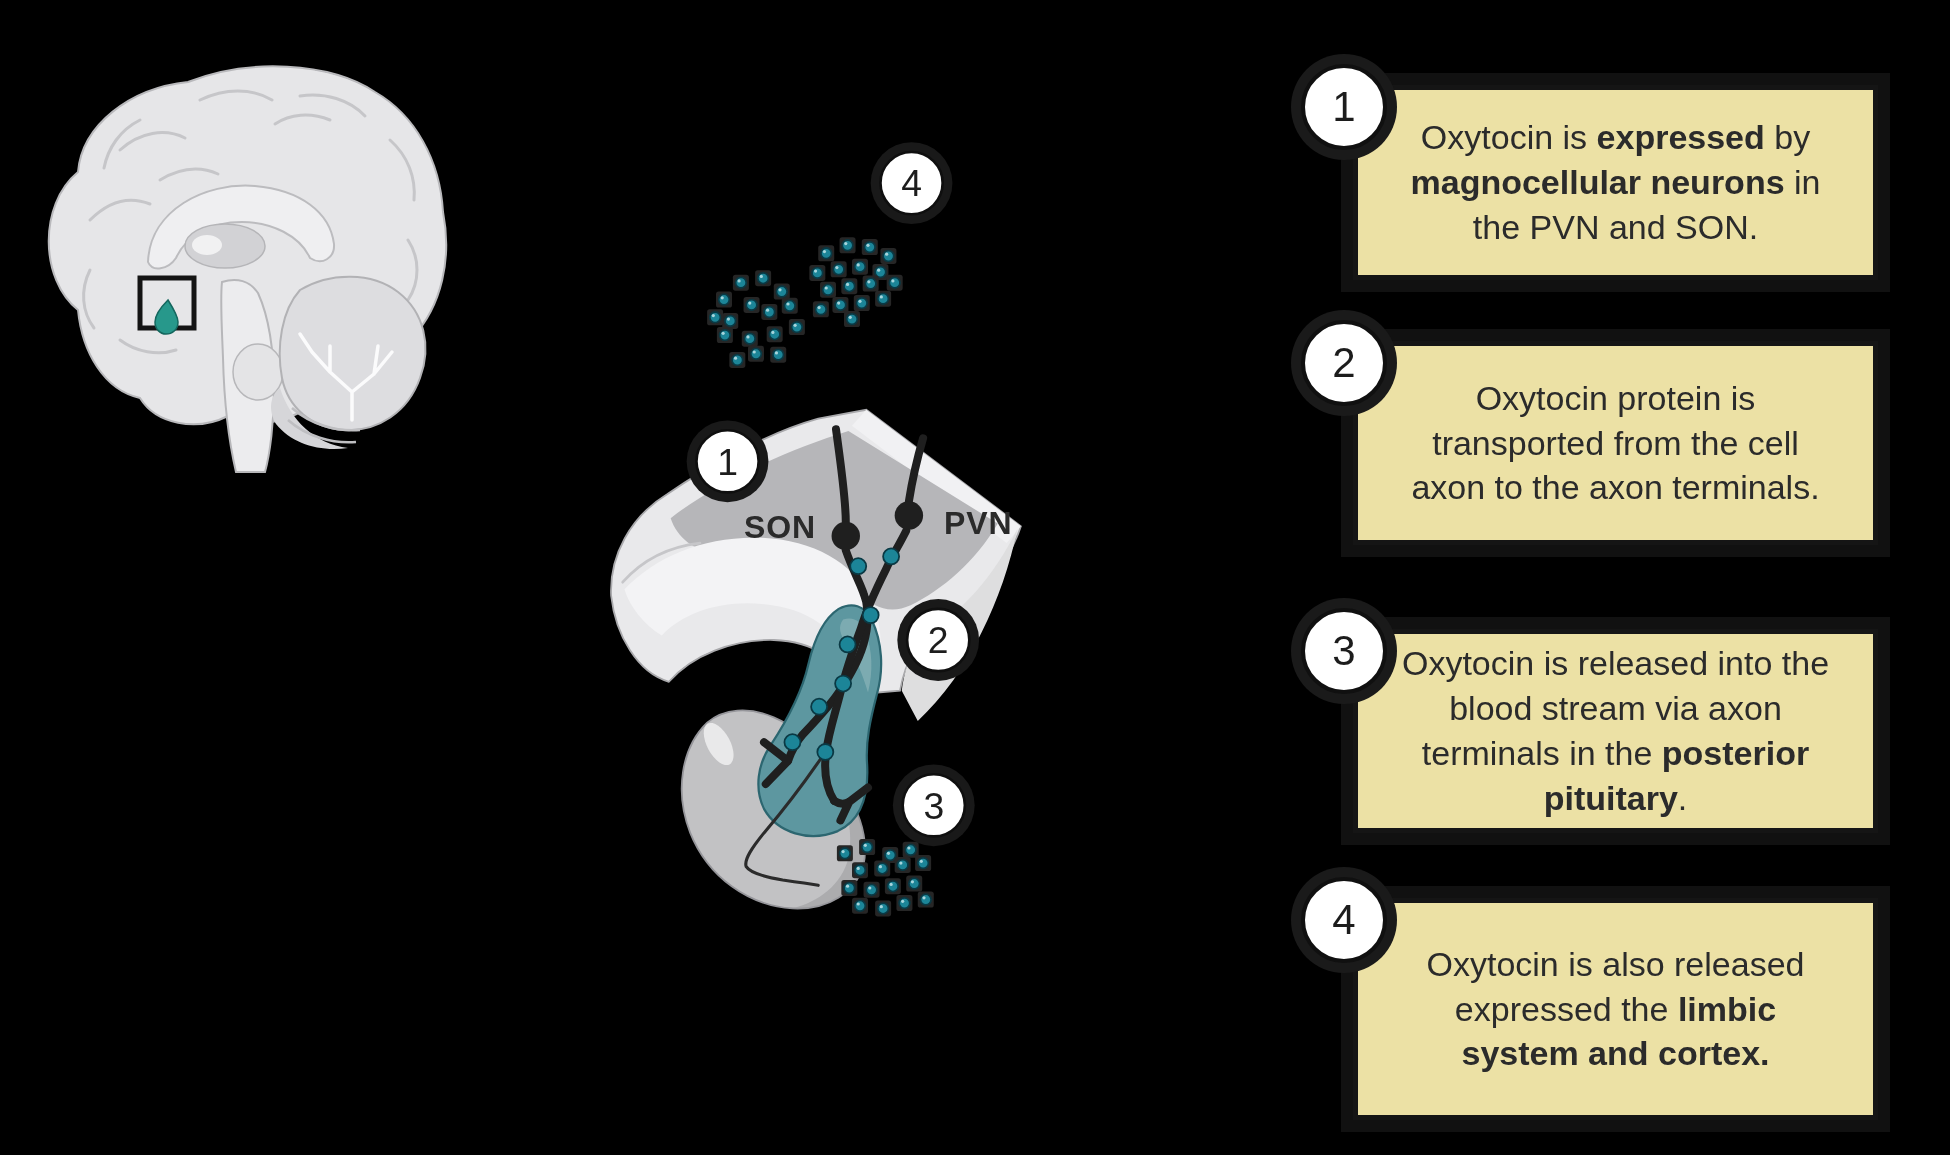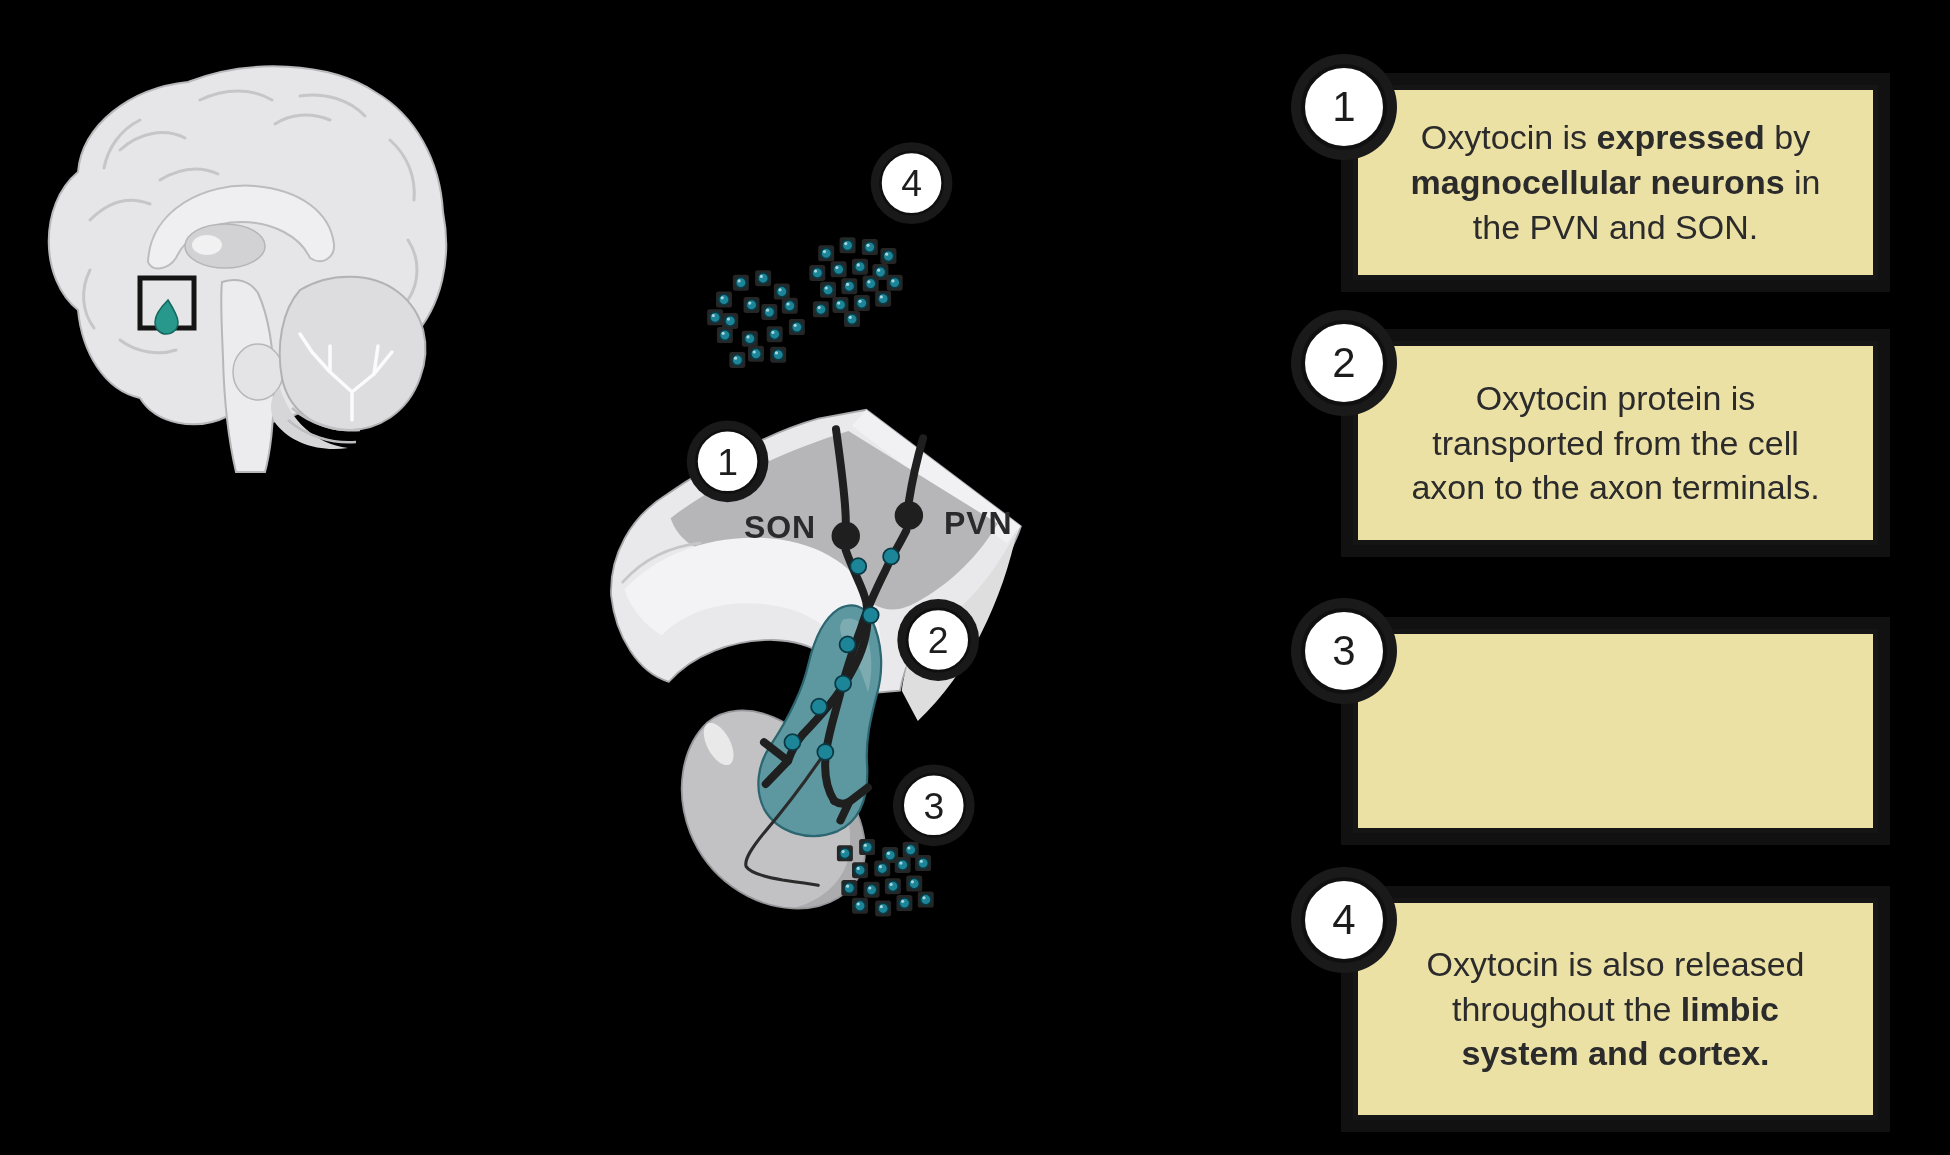--- a/index.html
+++ b/index.html
@@ -350,20 +350,21 @@
   <div class="badge">
     <span>2</span>
   </div>
   <p class="callout-text"><span>Oxytocin protein is transported from the cell axon to the axon terminals.</span></p>
 </div>
 
 <div class="callout" style="top:629px;height:204px">
   <div class="badge">
     <span>3</span>
   </div>
+  <p class="callout-text"><span>Oxytocin is released into the blood stream via axon terminals in the </span><b>posterior pituitary</b><span>.</span></p>
 </div>
 
 <div class="callout" style="top:898px;height:222px">
   <div class="badge">
     <span>4</span>
   </div>
-  <p class="callout-text"><span>Oxytocin is also released throughout the </span><b>limbic system and cortex.</b><span></span></p>
+  <p class="callout-text"><span>Oxytocin is also released expressed the </span><b>limbic system and cortex.</b><span></span></p>
 </div>
 
 </body></html>

